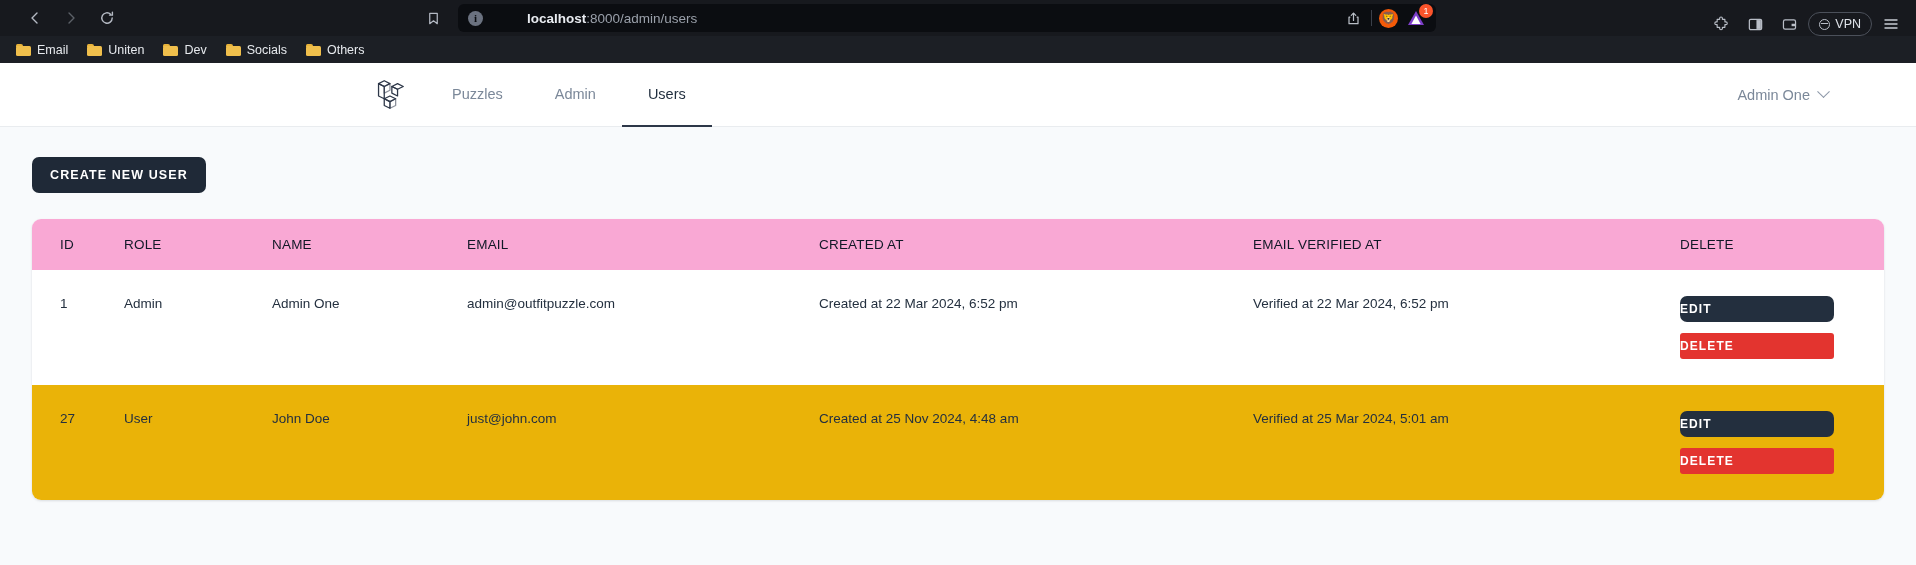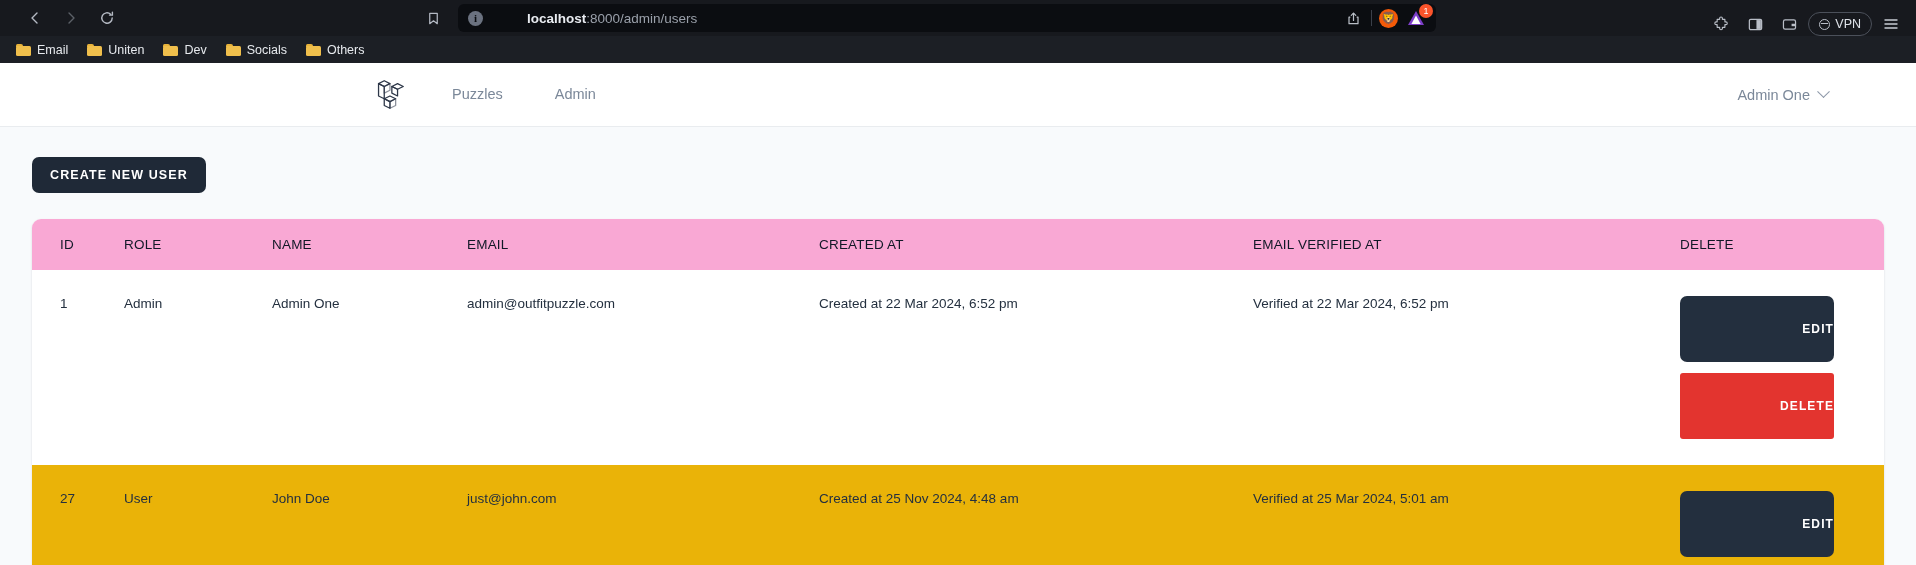--- a/index.html
+++ b/index.html
@@ -198,25 +198,25 @@
   .c-role  { width: 148px; }
   .c-name  { width: 195px; }
   .c-email { width: 352px; }
   .c-created { width: 434px; }
   .c-verified { width: 427px; }
   .c-action { }
 
   .actions { display: flex; flex-direction: column; gap: 11px; align-items: flex-start; padding-right: 28px; }
   .btn-edit, .btn-delete {
     width: 154px;
-    text-align: right;
+    text-align: left;
     font-size: 12px;
     font-weight: 700;
     letter-spacing: 1.1px;
-    padding: 26px 0;
+    padding: 6px 0;
     border: none;
     color: #ffffff;
   }
   .btn-edit { background: #232f3e; border-radius: 7px; }
   .btn-delete { background: #e3342f; border-radius: 3px; }
 </style>
 </head>
 <body>
 
 <div class="browser-chrome">
@@ -341,20 +341,23 @@
           <path d="M15 25 L21 22 L27 25 L21 28 Z"></path>
           <path d="M21 28 L27 25 L27 32 L21 35 Z" stroke-opacity=".55"></path>
         </svg>
       </div>
       <div class="nav-links">
         <div class="nav-link">
             <span>Puzzles</span>
           </div>
         <div class="nav-link">
             <span>Admin</span>
+          </div>
+        <div class="nav-link active">
+            <span>Users</span>
           </div>
       </div>
     </div>
     <div class="nav-right">
       <div class="user-menu">
         <span>Admin One</span>
         <span class="chev"></span>
       </div>
     </div>
   </div>

